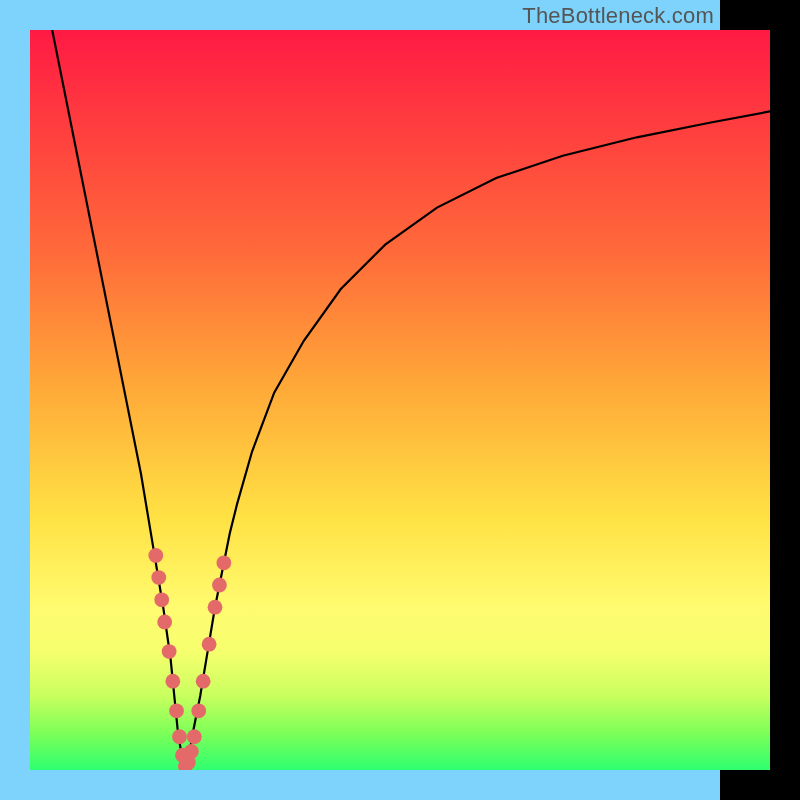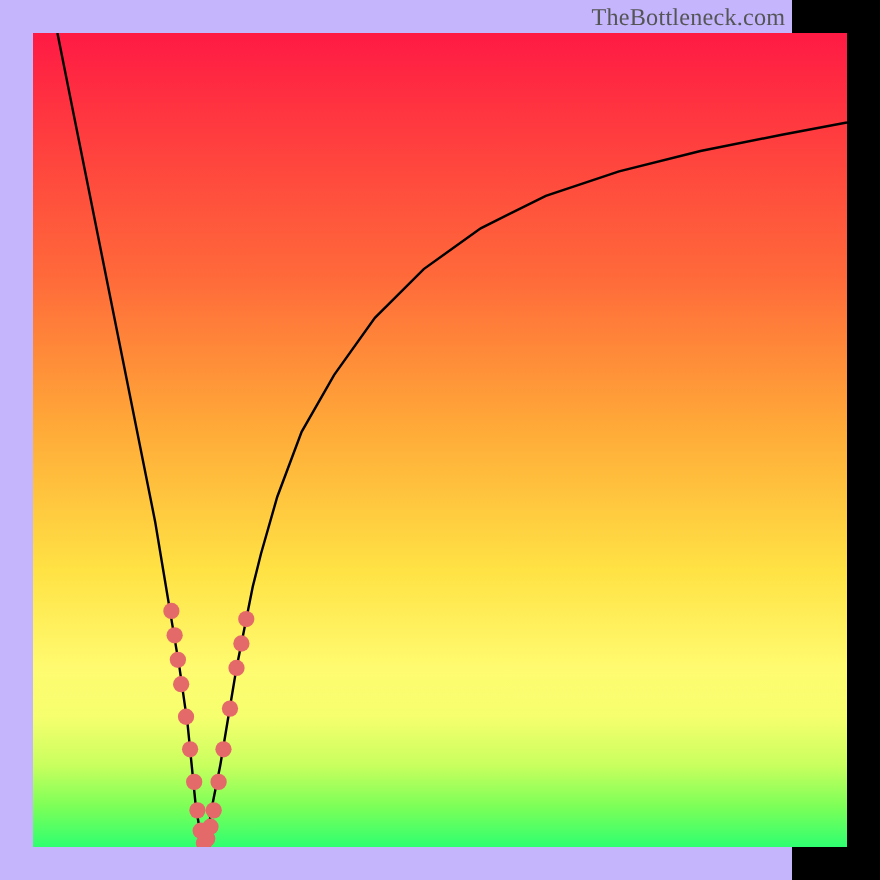--- a/index.html
+++ b/index.html
@@ -10,22 +10,21 @@
     background: #000;
     overflow: hidden;
     font-family: Arial, Helvetica, sans-serif;
   }
   .frame {
     position: absolute;
     left: 0;
     top: 0;
     width: 720px;
     height: 800px;
-    background: #c4b5fd;
-    font-family: Liberation Serif, serif;
+    background: #7dd3fc;
   }
   .plot {
     position: absolute;
     left: 30px;
     top: 30px;
     width: 740px;
     height: 740px;
     
     background: linear-gradient(
       to bottom,

